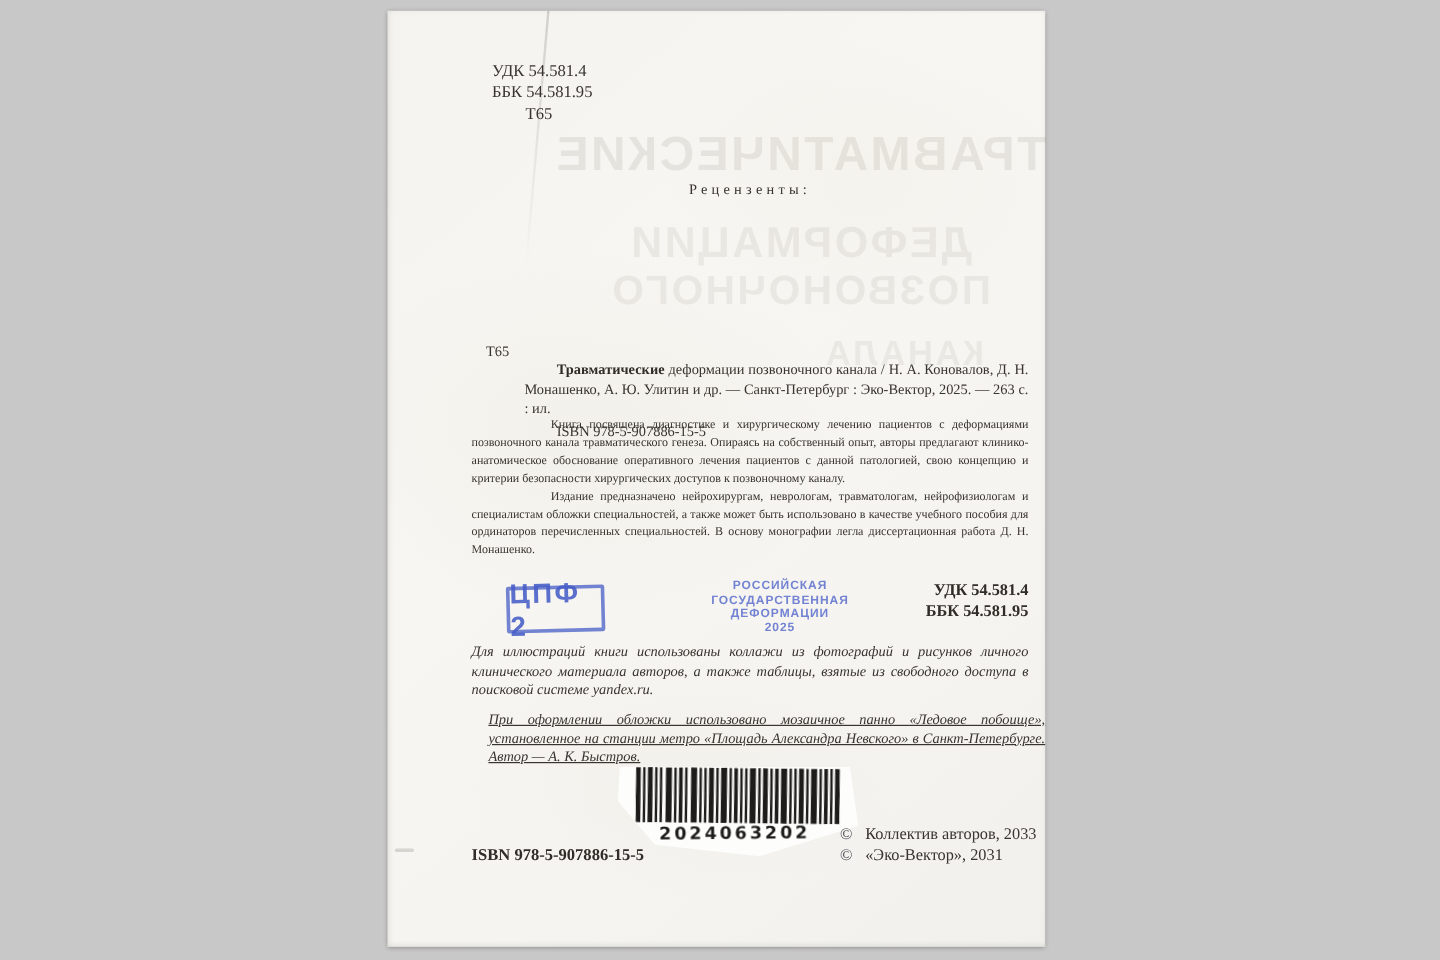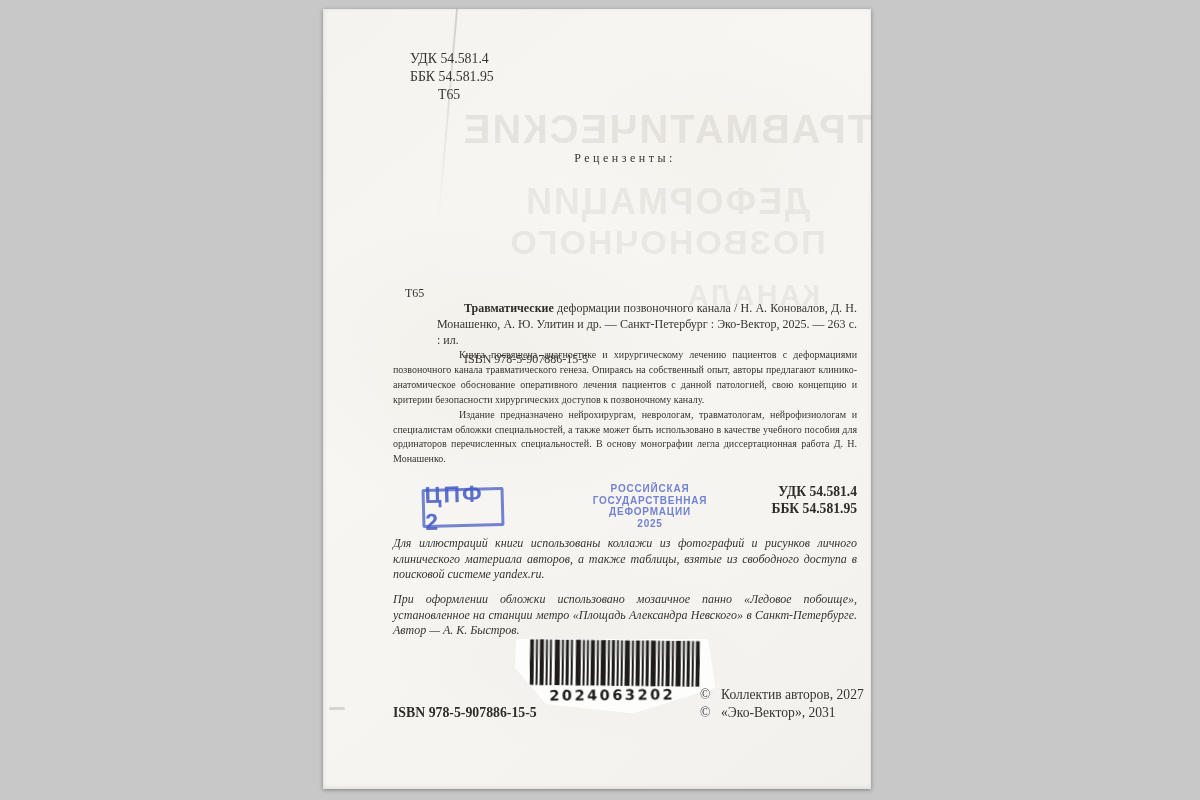--- a/index.html
+++ b/index.html
@@ -72,21 +72,21 @@
   }
   .stamp-rgb{
     position:absolute;left:248px;top:474px;width:158px;text-align:center;
     font-family:"Liberation Sans","DejaVu Sans",sans-serif;
     font-size:10px;font-weight:bold;line-height:11.5px;letter-spacing:0.8px;
     color:rgba(86,105,204,0.82);
   }
   .udk-right{position:absolute;right:14px;top:474px;text-align:right;font-weight:bold;line-height:17px;font-size:13.6px;color:#302c27;}
 
   .note1{position:absolute;left:70px;top:527px;width:464px;line-height:15.6px;}
-  .note2{position:absolute;left:70px;top:583px;width:464px;line-height:15.6px;}
+  .note2{position:absolute;left:84px;top:583px;width:464px;line-height:15.6px;text-decoration:underline;}
 
   .sticker{
     position:absolute;left:192px;top:624px;width:202px;height:86px;
     background:#fdfdfb;
     clip-path:polygon(1% 5%,96% 9%,99% 66%,58% 94%,15% 81%,0% 38%);
     transform:rotate(-1deg);
     filter:drop-shadow(1px 2px 2px rgba(90,85,78,0.30));
   }
   .bars{position:absolute;left:15px;top:7px;width:170px;height:46px;transform:rotate(1.6deg);}
   .bars svg{display:block;}
@@ -193,21 +193,21 @@
             <rect x="166" y="0" width="4" height="46"></rect>
         </g>
       </svg>
     </div>
     <div class="barcode-num">2024063202</div>
   </div>
 
   <div class="copyrights txt">
     <div class="row">
       <span class="sym">©</span>
-      <span>Коллектив авторов, 2027</span>
+      <span>Коллектив авторов, 2033</span>
     </div>
     <div class="row">
       <span class="sym">©</span>
       <span>«Эко-Вектор», 2031</span>
     </div>
   </div>
 
   <div class="isbn-bottom">ISBN 978-5-907886-15-5</div>
 
 </div>

